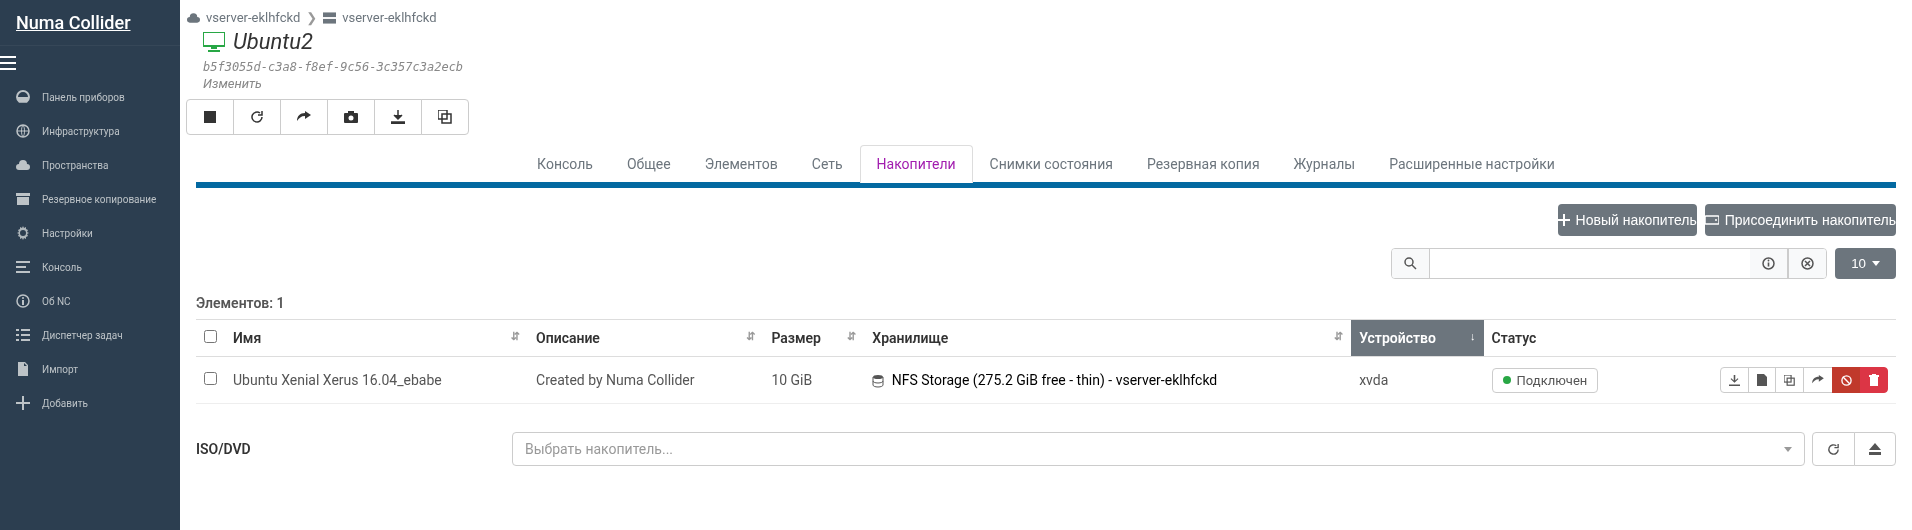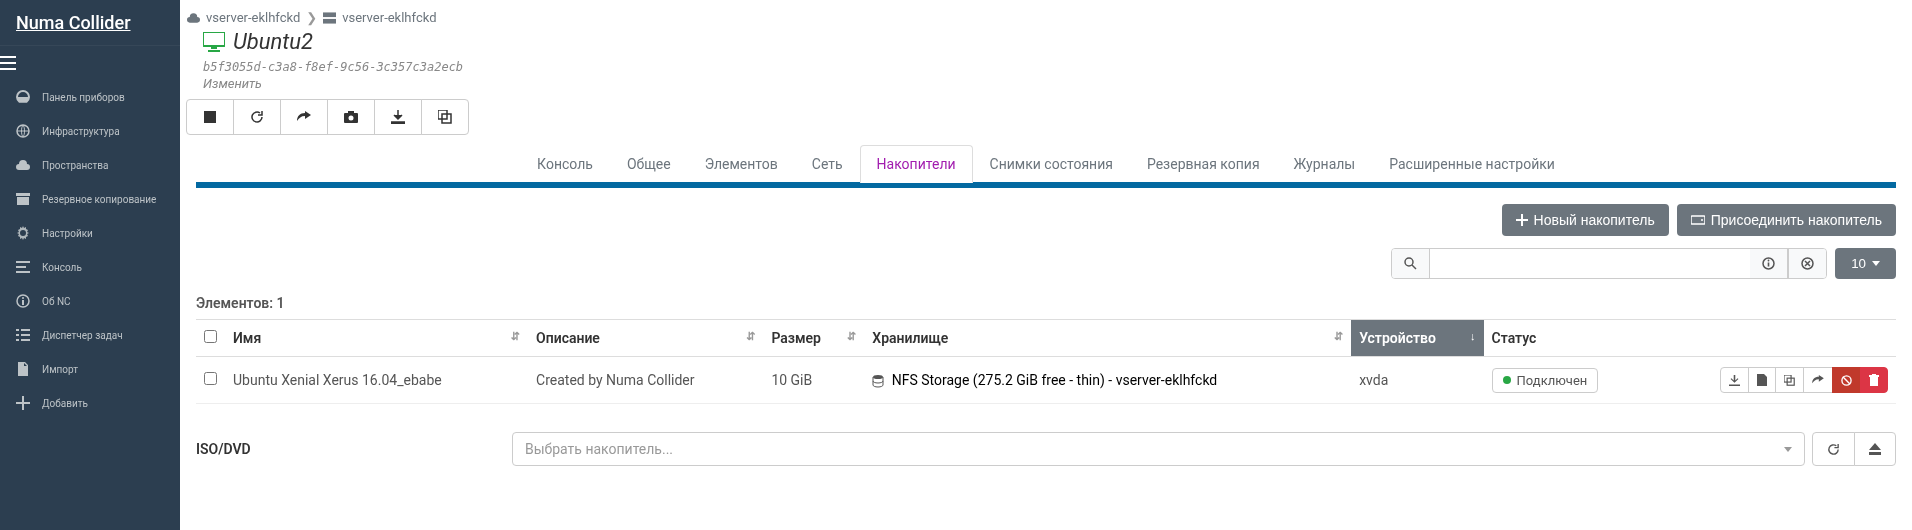--- a/index.html
+++ b/index.html
@@ -22,21 +22,21 @@
 .edit-link { font-size: 13px; color: #888; margin-top: 2px; }
 .action-btns { display: flex; }
 .action-btns .btn { border: 1px solid #ccc; background: #fff; padding: 8px 16px; cursor: pointer; margin-left: -1px; color: #333; display: flex; align-items: center; justify-content: center; min-width: 48px; height: 36px; }
 .action-btns .btn:first-child { border-radius: 4px 0 0 4px; }
 .action-btns .btn:last-child { border-radius: 0 4px 4px 0; }
 .tabs { display: flex; border-bottom: 6px solid #0369a1; margin: 10px 16px 0 16px; justify-content: center; }
 .tab { padding: 10px 16px; color: #6c757d; cursor: pointer; border: 1px solid transparent; border-bottom: none; margin-bottom: -1px; }
 .tab.active { color: #a21caf; background: #fff; border-color: #ddd; border-radius: 4px 4px 0 0; border-bottom: 1px solid #fff; }
 .content { padding: 16px; }
 .toolbar-row { display: flex; justify-content: flex-end; gap: 8px; margin-bottom: 12px; }
-.btn-dark { background: #6c757d; color: #fff; border: none; padding: 8px 14px; border-radius: 4px; cursor: pointer; display: inline-flex; align-items: center; gap: 6px; font-size: 14px; }
+.btn-dark { background: #6c757d; color: #fff; border: none; padding: 8px 0; border-radius: 4px; cursor: pointer; display: inline-flex; align-items: center; gap: 6px; font-size: 14px; }
 .search-row { display: flex; justify-content: flex-end; gap: 8px; margin-bottom: 16px; align-items: stretch; }
 .search-group { display: flex; border: 1px solid #ccc; border-radius: 4px; overflow: hidden; }
 .search-group .sbtn { background: #f8f9fa; border: none; border-right: 1px solid #ccc; padding: 6px 12px; cursor: pointer; color: #555; display: flex; align-items: center; }
 .search-group .sbtn:last-child { border-right: none; border-left: 1px solid #ccc; }
 .search-group input { border: none; padding: 6px 10px; width: 320px; outline: none; }
 .page-select { background: #6c757d; color: #fff; border: none; padding: 8px 16px; border-radius: 4px; cursor: pointer; display: inline-flex; align-items: center; gap: 6px; }
 .elements { font-weight: 600; color: #555; margin-bottom: 8px; font-size: 14px; }
 table { width: 100%; border-collapse: collapse; }
 thead th { text-align: left; padding: 10px 8px; border-top: 1px solid #ddd; border-bottom: 1px solid #ddd; font-weight: 600; color: #333; position: relative; font-size: 14px; }
 thead th.sorted { background: #6c757d; color: #fff; }

